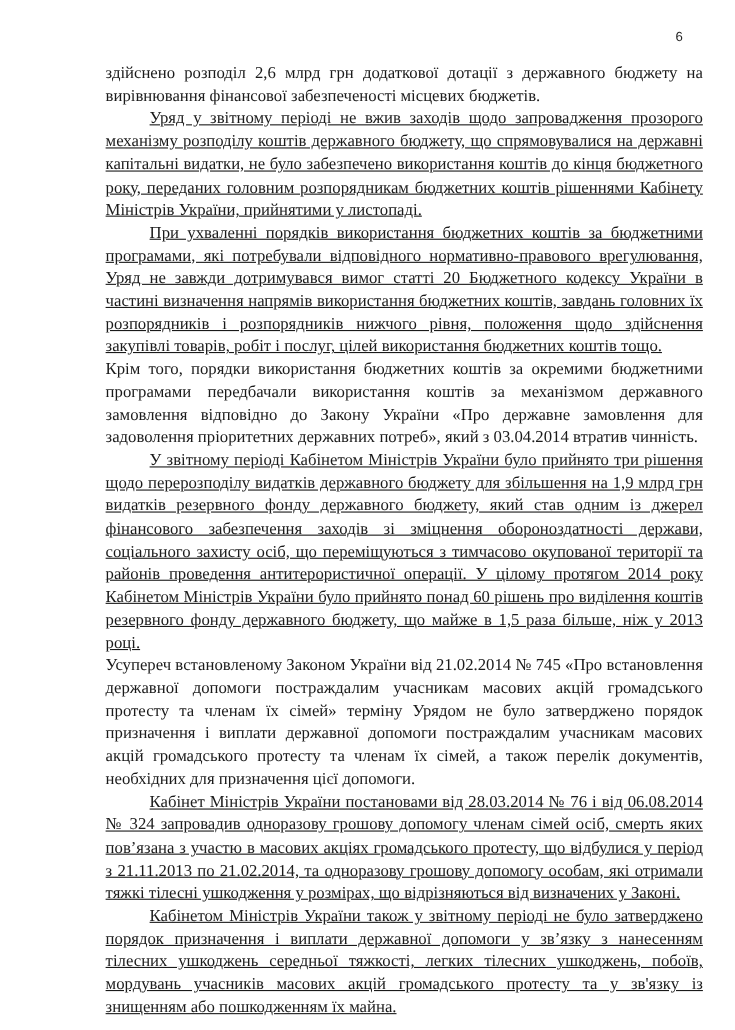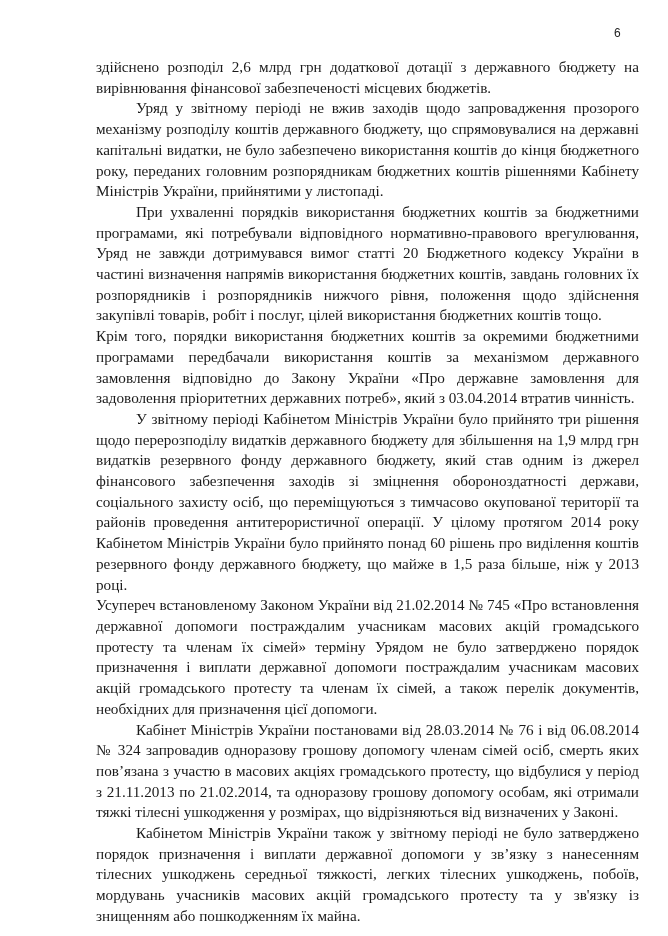--- a/index.html
+++ b/index.html
@@ -32,20 +32,21 @@
   .para {
     margin: 0;
     font-size: 15.2px;
     line-height: 20.7px;
     text-align: justify;
     text-align-last: left;
     hyphens: none;
   }
   .para.indent {
     text-indent: 40px;
+    text-decoration: underline;
   }
 </style>
 </head>
 <body>
 
 <div class="page-number">6</div>
 
 <div class="content">
   <p class="para">здійснено розподіл 2,6 млрд грн додаткової дотації з державного бюджету на вирівнювання фінансової забезпеченості місцевих бюджетів.</p>
   <p class="para indent">Уряд у звітному періоді не вжив заходів щодо запровадження прозорого механізму розподілу коштів державного бюджету, що спрямовувалися на державні капітальні видатки, не було забезпечено використання коштів до кінця бюджетного року, переданих головним розпорядникам бюджетних коштів рішеннями Кабінету Міністрів України, прийнятими у листопаді.</p>

